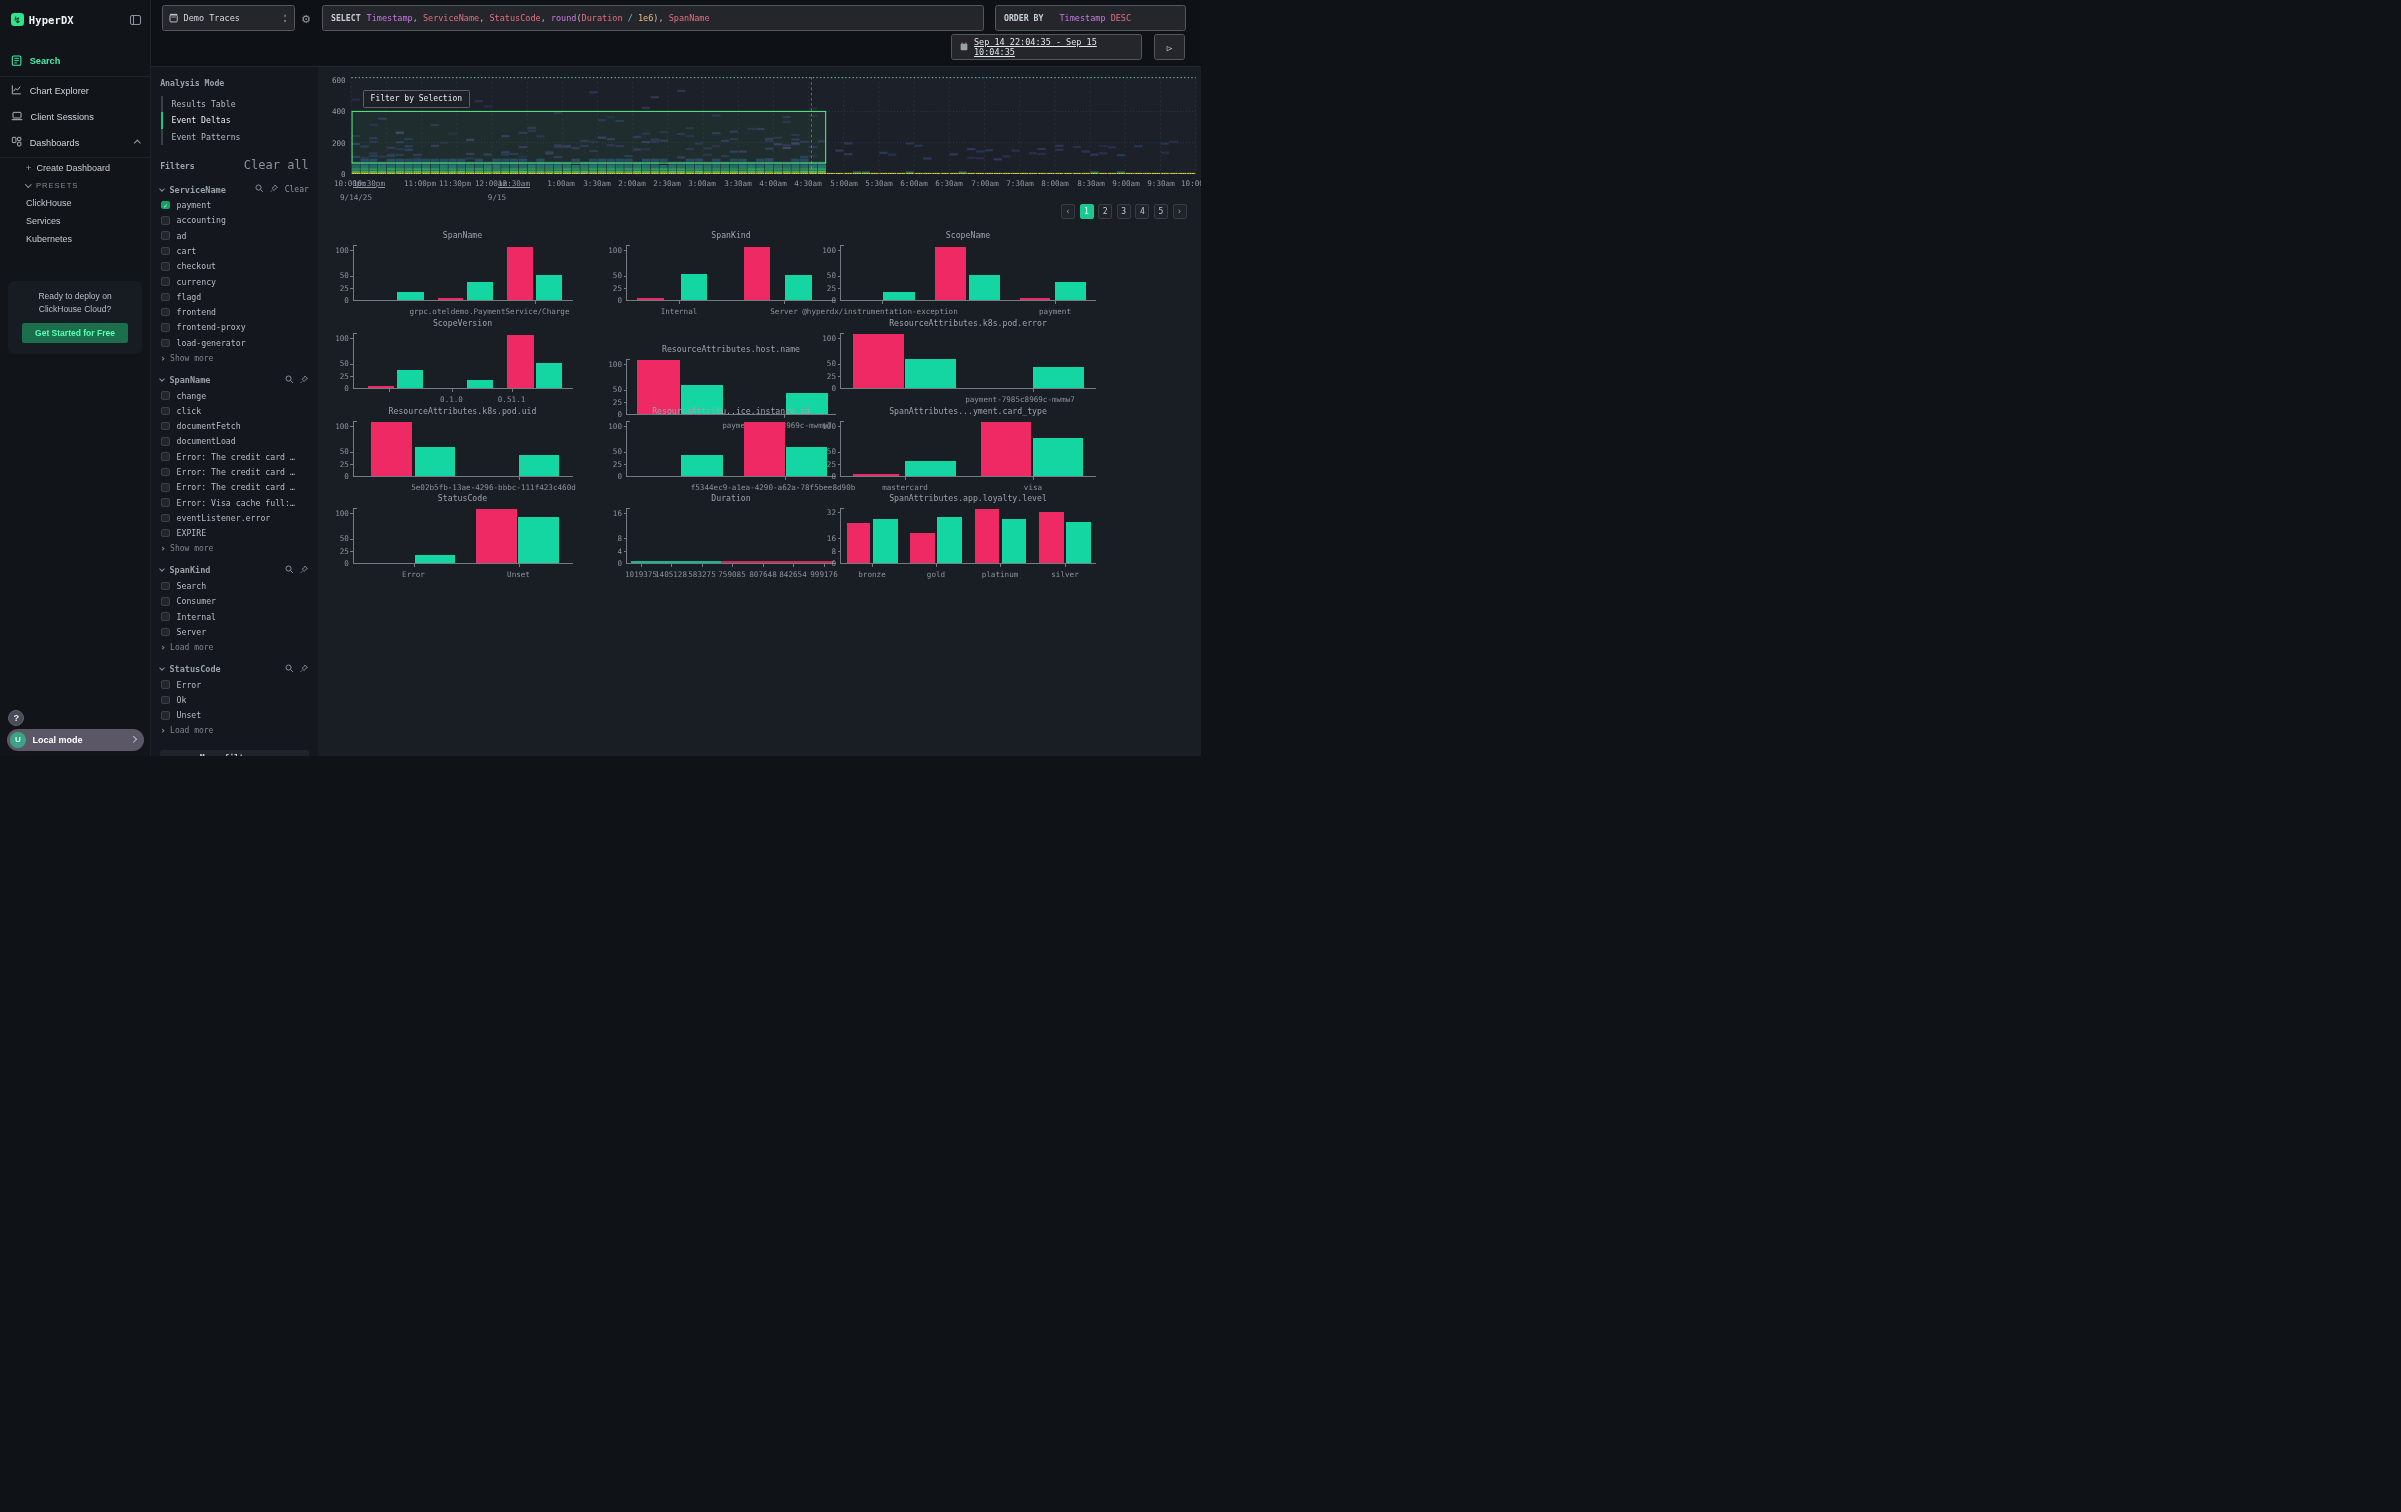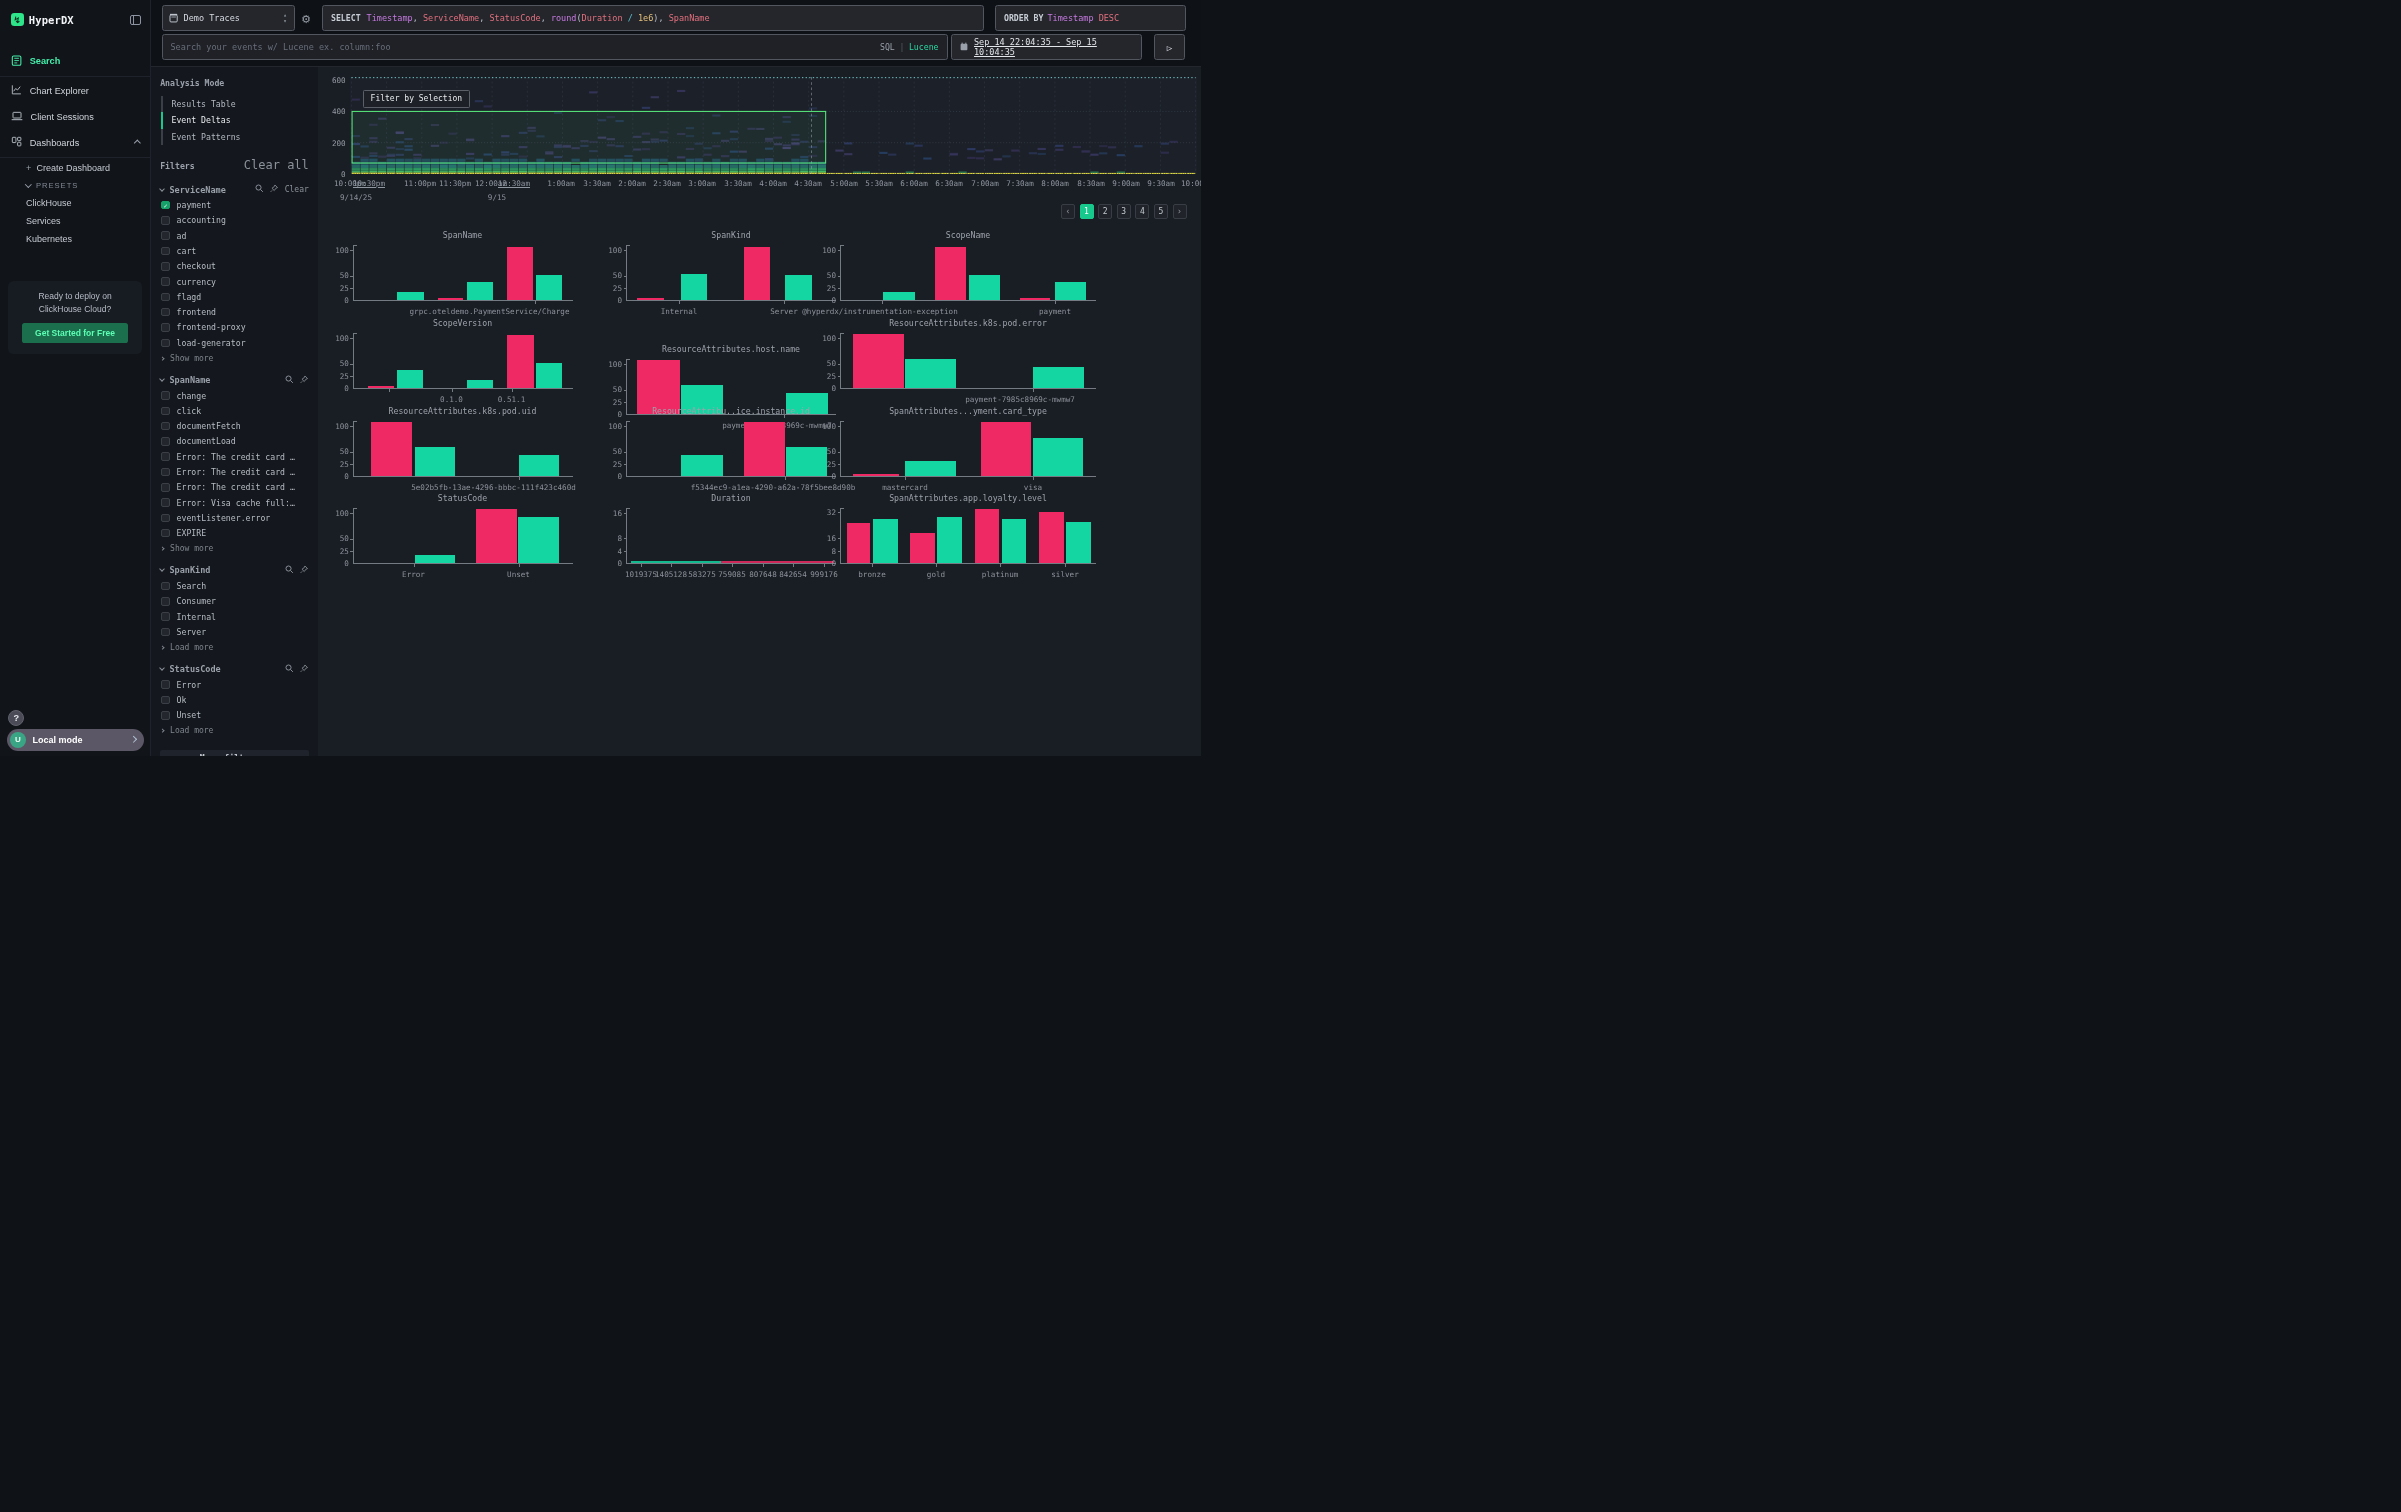--- a/index.html
+++ b/index.html
@@ -44,21 +44,21 @@
 
   
   #topbar { position:absolute; left:151px; top:0; right:0; height:67px; background:#0e1116; border-bottom:0.7px solid #23262d;}
   .tb-box { position:absolute; background:#24262c; border:0.7px solid #52565f; border-radius:2.6px;
     display:flex; align-items:center; color:#d7dbe1; font-size:8.5px; }
   #src-select { left:10.5px; top:4.6px; width:133px; height:26px; padding:0 6.6px; gap:5.3px; cursor:pointer;}
   #src-updown { margin-left:auto; color:#9298a2; font-size:6px; line-height:1; text-align:center;}
   #gear { position:absolute; left:150px; top:12.5px; color:#9aa0aa; font-size:11.2px; cursor:pointer;
     font-family:"DejaVu Sans",sans-serif;}
   #select-box { left:171px; top:4.6px; width:662px; height:26px; padding:0 8px; gap:6px;}
-  #order-box { left:844px; top:4.6px; width:191px; height:26px; padding:0 8px; gap:4px;}
+  #order-box { left:844px; top:4.6px; width:191px; height:26px; padding:0 8px; gap:16px;}
   .sql-kw { color:#c9ced6; font-weight:bold; font-size:8.2px;}
   .tok-fg{color:#b9bfc8} .tok-purple{color:#c77ae0} .tok-red{color:#e2707d} .tok-cyan{color:#58bcc8} .tok-orange{color:#e6c17c}
   #search-box { left:10.5px; top:34px; width:786px; height:26px; padding:0 8px; background:#1f2127;}
   #search-input { flex:1; background:transparent; border:none; outline:none; color:#cfd4db;
     font-size:8.5px; font-family:"DejaVu Sans Mono",monospace;}
   #search-input::placeholder { color:#686e79; }
   .lang { font-size:8.2px; cursor:pointer;}
   #lang-sql { color:#9aa0aa; } #lang-sep{ color:#565b64; margin:0 4.6px;} #lang-lucene { color:#2bd6a0; }
   #date-box { left:800px; top:34px; width:191px; height:26px; padding:0 8px; gap:6px; cursor:pointer;}
   #date-text { color:#e2e5ea;text-decoration:underline; }
@@ -210,26 +210,20 @@
       <span id="src-updown">▴<br>▾</span>
     </div>
     <div id="gear">⚙</div>
     <div class="tb-box" id="select-box">
       <span class="sql-kw">SELECT</span>
       <span id="select-tokens"><span class="tok-purple">Timestamp</span><span class="tok-fg">, </span><span class="tok-red">ServiceName</span><span class="tok-fg">, </span><span class="tok-red">StatusCode</span><span class="tok-fg">, </span><span class="tok-purple">round</span><span class="tok-fg">(</span><span class="tok-red">Duration</span><span class="tok-fg"> </span><span class="tok-cyan">/</span><span class="tok-fg"> </span><span class="tok-orange">1e6</span><span class="tok-fg">)</span><span class="tok-fg">, </span><span class="tok-red">SpanName</span></span>
     </div>
     <div class="tb-box" id="order-box">
       <span class="sql-kw">ORDER BY</span>
       <span id="order-tokens"><span class="tok-purple">Timestamp</span><span class="tok-fg"> </span><span class="tok-red">DESC</span></span>
-    </div>
-    <div class="tb-box" id="search-box">
-      <input id="search-input" placeholder="Search your events w/ Lucene ex. column:foo" style="">
-      <span class="lang" id="lang-sql">SQL</span>
-      <span class="lang" id="lang-sep">|</span>
-      <span class="lang" id="lang-lucene">Lucene</span>
     </div>
     <div class="tb-box" id="date-box">
       <svg width="8.5" height="9.2" viewBox="0 0 13 14">
         <rect x="1" y="2.5" width="11" height="10.5" rx="1.5" fill="#9aa0aa"></rect>
         <line x1="3.5" y1="0.5" x2="3.5" y2="3" stroke="#9aa0aa" stroke-width="1.6"></line>
         <line x1="9.5" y1="0.5" x2="9.5" y2="3" stroke="#9aa0aa" stroke-width="1.6"></line>
       </svg>
       <span id="date-text">Sep 14 22:04:35 - Sep 15 10:04:35</span>
     </div>
     <div class="tb-box" id="play-btn">▷</div>

